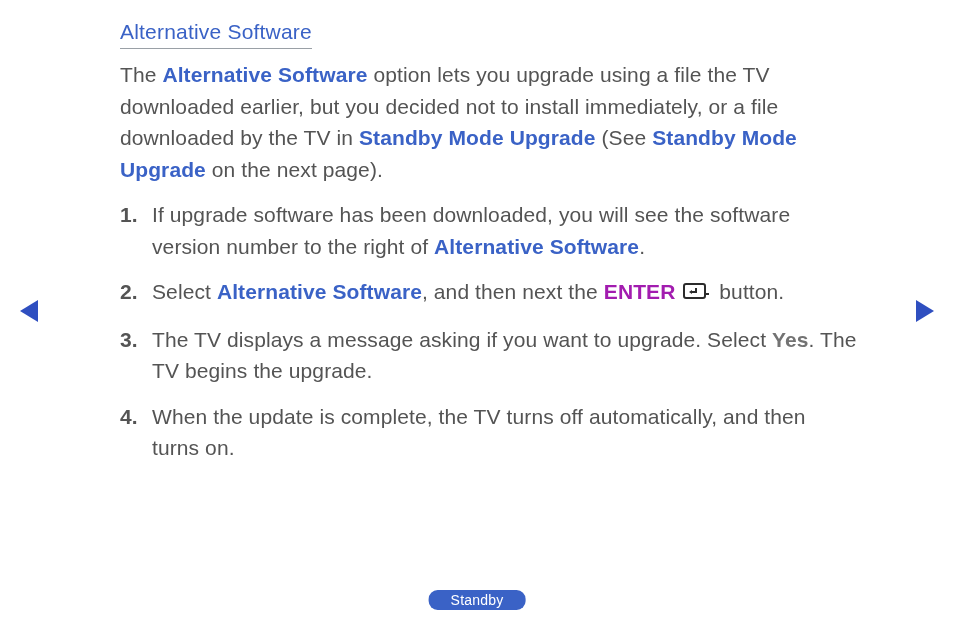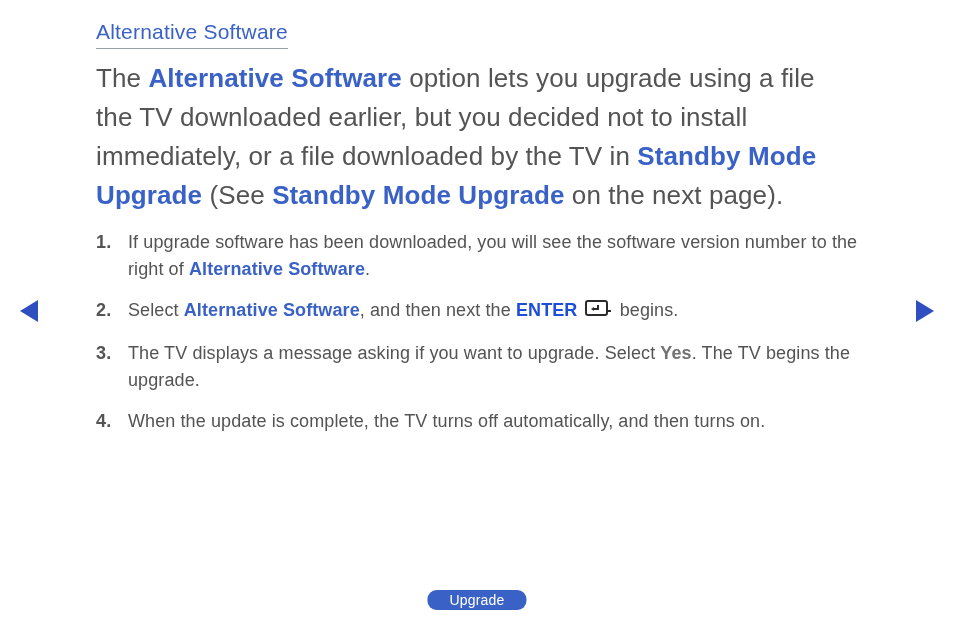--- a/index.html
+++ b/index.html
@@ -1,26 +1,26 @@
 <!DOCTYPE html>
 <html><head>
   <meta charset="utf-8">
   <style>
     * { margin: 0; padding: 0; box-sizing: border-box; }
     html, body { width: 954px; height: 624px; background: #fff; font-family: Arial, Helvetica, sans-serif; color: #545454; overflow: hidden; }
     .page { position: relative; width: 954px; height: 624px; }
-    .content { padding: 20px 96px 0 96px; }
+    .content { padding: 20px 96px 0 96px; margin-left: 24px; }
     .heading { color: #3a62c6; font-size: 21px; font-weight: 400; display: inline-block; border-bottom: 1px solid #9aa0a6; padding-bottom: 4px; margin-bottom: 10px; letter-spacing: 0.2px; }
-    .intro { font-size: 26px; line-height: 1.5; margin-bottom: 14px; letter-spacing: 0.1px; }
+    .intro { font-size: 21px; line-height: 1.5; margin-bottom: 14px; letter-spacing: 0.1px; }
     .blue { color: #3a62c6; font-weight: 700; }
     .blue-plain { color: #737373; font-weight: 700; }
     ol.steps { list-style: none; counter-reset: step; padding-left: 32px; }
-    ol.steps > li { counter-increment: step; position: relative; font-size: 18px; line-height: 1.5; margin-bottom: 14px; letter-spacing: 0.1px; }
+    ol.steps > li { counter-increment: step; position: relative; font-size: 21px; line-height: 1.5; margin-bottom: 14px; letter-spacing: 0.1px; }
     ol.steps > li::before { content: counter(step) "."; position: absolute; left: -32px; top: 0; font-weight: 700; color: #545454; }
-    .enter-label { font-weight: 700; color: #1d4ed8; }
+    .enter-label { font-weight: 700; color: #a21caf; }
     .enter-icon { display: inline-block; vertical-align: -2px; margin: 0 2px; }
     .nav-left, .nav-right { position: absolute; top: 300px; width: 0; height: 0; border-style: solid; }
     .nav-left { left: 20px; border-width: 11px 18px 11px 0; border-color: transparent #2f4fc0 transparent transparent; }
     .nav-right { right: 20px; border-width: 11px 0 11px 18px; border-color: transparent transparent transparent #2f4fc0; }
     .lang-badge { position: absolute; bottom: 14px; left: 50%; transform: translateX(-50%); background: #3a62c6; color: #fff; font-size: 14px; padding: 2px 22px; border-radius: 9px; letter-spacing: 0.2px; }
   </style>
 </head>
 <body>
 
 <div class="page">
@@ -39,29 +39,29 @@
       <li>
         <span>Select </span><span class="blue">Alternative Software</span><span>, and then next the </span><span class="enter-label">ENTER</span>
         <span class="enter-icon">
           <svg width="28" height="18" viewBox="0 0 28 18">
             <rect x="1" y="1" width="21" height="14" rx="2" ry="2" fill="none" stroke="#2b2b2b" stroke-width="2"></rect>
             <path d="M13 5 v4 h-4" fill="none" stroke="#2b2b2b" stroke-width="2"></path>
             <path d="M9 7 l-3 2 l3 2 z" fill="#2b2b2b"></path>
             <path d="M22 11 h4" stroke="#2b2b2b" stroke-width="2"></path>
           </svg>
         </span>
-        <span> begins.</span>
+        <span> button.</span>
       </li>
       <li>
         <span>The TV displays a message asking if you want to upgrade. Select </span><span class="blue-plain">Yes</span><span>. The TV begins the upgrade.</span>
       </li>
       <li>
         <span>When the update is complete, the TV turns off automatically, and then turns on.</span>
       </li>
     </ol>
 
   </div>
 
   <div class="nav-left"></div>
   <div class="nav-right"></div>
 
-  <div class="lang-badge">Upgrade</div>
+  <div class="lang-badge">Standby</div>
 </div>
 
 </body></html>

